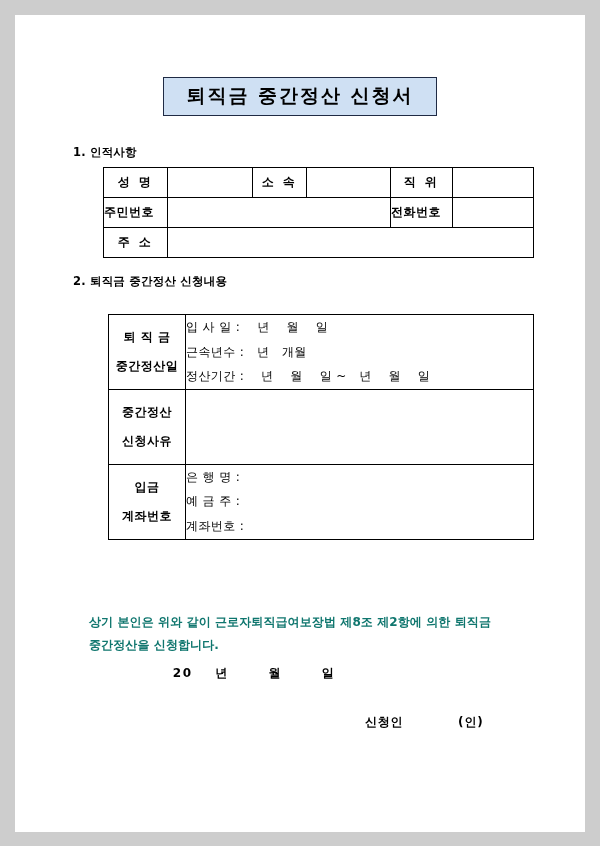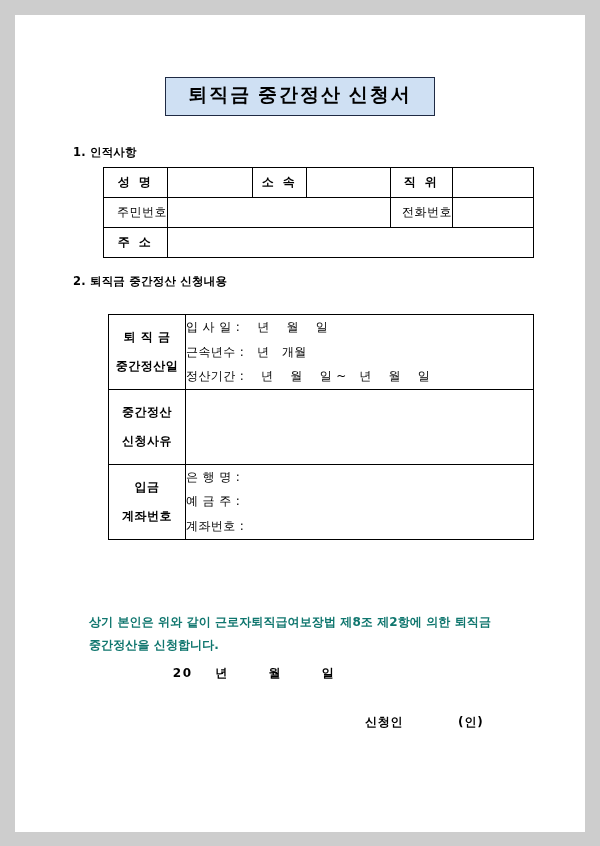--- a/index.html
+++ b/index.html
@@ -38,21 +38,20 @@
     display: inline-block;
     box-sizing: border-box;
     padding: 7px 22px 9px 22px;
     background: #cfe0f3;
     border: 1.6px solid #1f2a44;
     font-size: 19px;
     font-weight: bold;
     letter-spacing: 2px;
     color: #000000;
     line-height: 1.1;
-    font-family: Liberation Serif, serif;
   }
 
   
   .sec-head {
     position: absolute;
     left: 58px;
     font-size: 11.5px;
     font-weight: bold;
     color: #000;
     white-space: nowrap;
@@ -75,22 +74,22 @@
     vertical-align: middle;
     font-size: 12px;
   }
   .lbl {
     text-align: center;
     font-weight: bold;
     letter-spacing: 2.5px;
     padding: 0 2px;
   }
   .lbl-tight {
-    text-align: right;
-    font-weight: normal;
+    text-align: left;
+    font-weight: bold;
     letter-spacing: 0.5px;
     padding: 0 2px;
   }
   .lbl-two {
     text-align: center;
     font-weight: bold;
     letter-spacing: 0.5px;
     line-height: 2.4;
     padding: 2px;
   }

